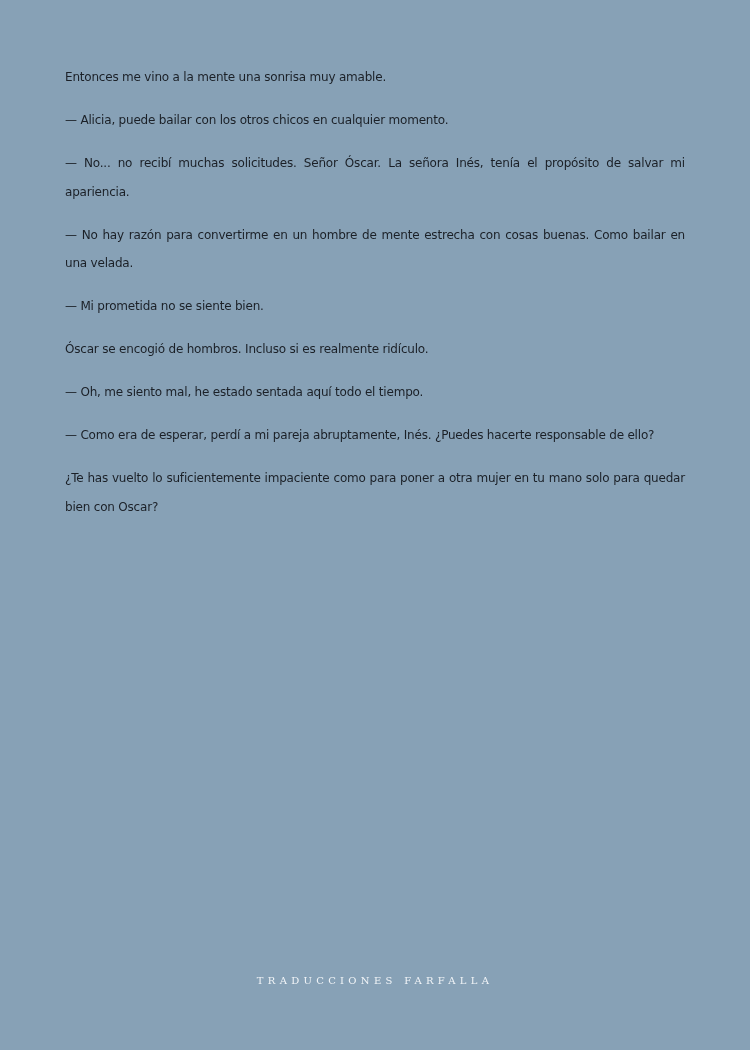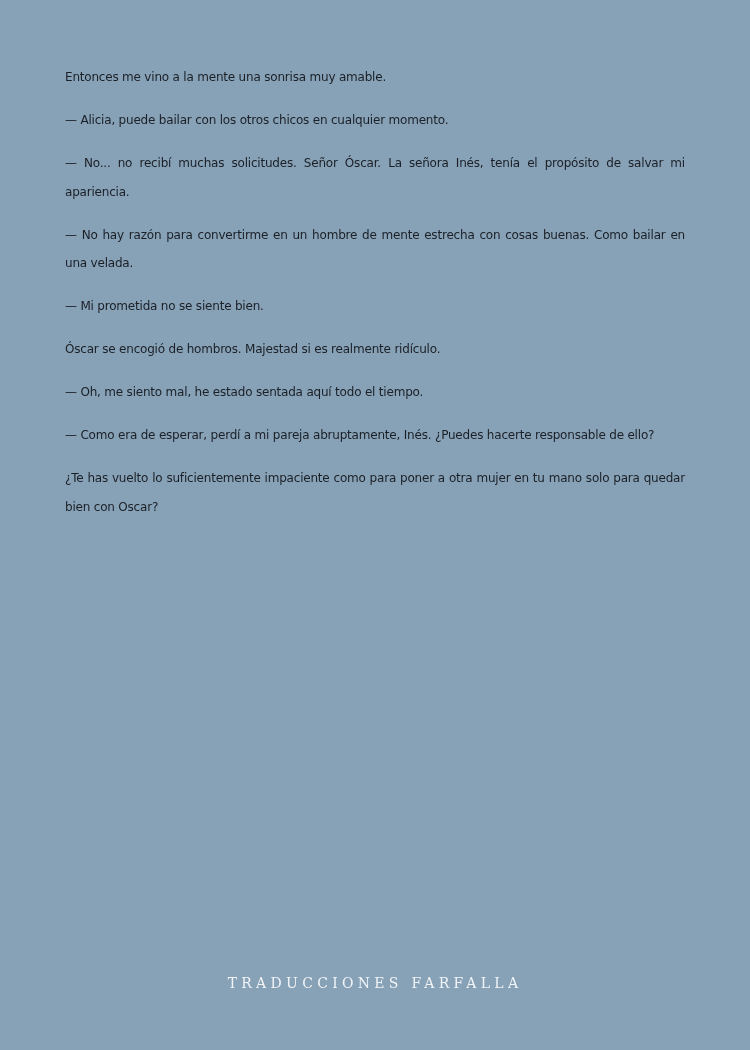--- a/index.html
+++ b/index.html
@@ -29,33 +29,33 @@
       text-align: justify;
       text-align-last: left;
     }
     .footer {
       position: absolute;
       left: 0;
       right: 0;
       top: 975px;
       text-align: center;
       font-family: "DejaVu Serif", serif;
-      font-size: 14px;
+      font-size: 10px;
       letter-spacing: 4.3px;
       color: #f2f5f8;
     }
   </style>
 </head>
 <body>
 
 <div class="page">
   <p class="para">Entonces me vino a la mente una sonrisa muy amable.</p>
   <p class="para">— Alicia, puede bailar con los otros chicos en cualquier momento.</p>
   <p class="para">— No... no recibí muchas solicitudes. Señor Óscar. La señora Inés, tenía el propósito de salvar mi apariencia.</p>
   <p class="para">— No hay razón para convertirme en un hombre de mente estrecha con cosas buenas. Como bailar en una velada.</p>
   <p class="para">— Mi prometida no se siente bien.</p>
-  <p class="para">Óscar se encogió de hombros. Majestad si es realmente ridículo.</p>
+  <p class="para">Óscar se encogió de hombros. Incluso si es realmente ridículo.</p>
   <p class="para">— Oh, me siento mal, he estado sentada aquí todo el tiempo.</p>
   <p class="para">— Como era de esperar, perdí a mi pareja abruptamente, Inés. ¿Puedes hacerte responsable de ello?</p>
   <p class="para">¿Te has vuelto lo suficientemente impaciente como para poner a otra mujer en tu mano solo para quedar bien con Oscar?</p>
 </div>
 
 <div class="footer">TRADUCCIONES FARFALLA</div>
 
 </body></html>

